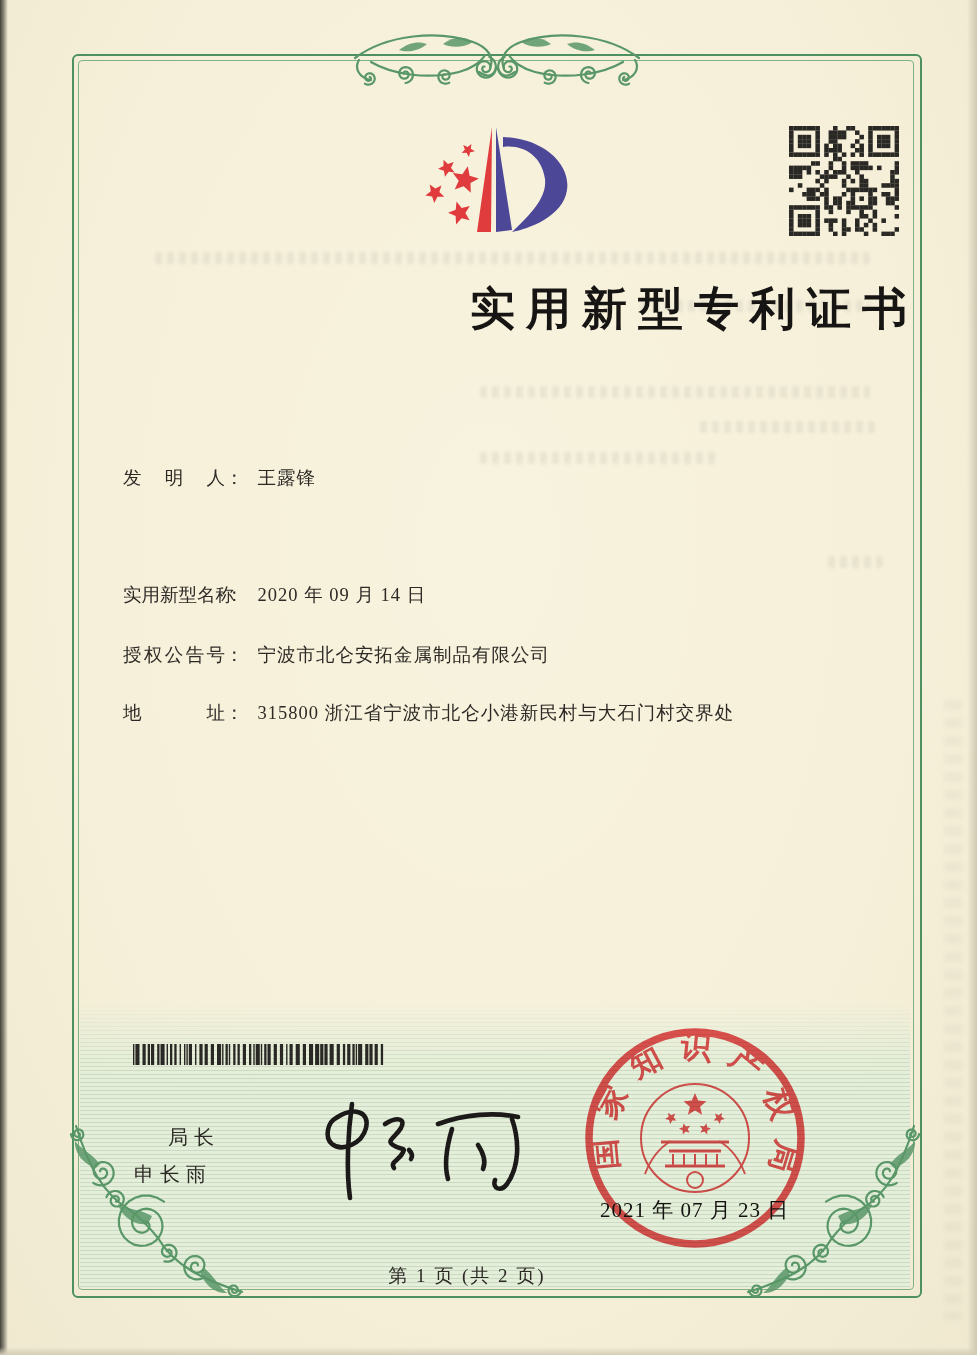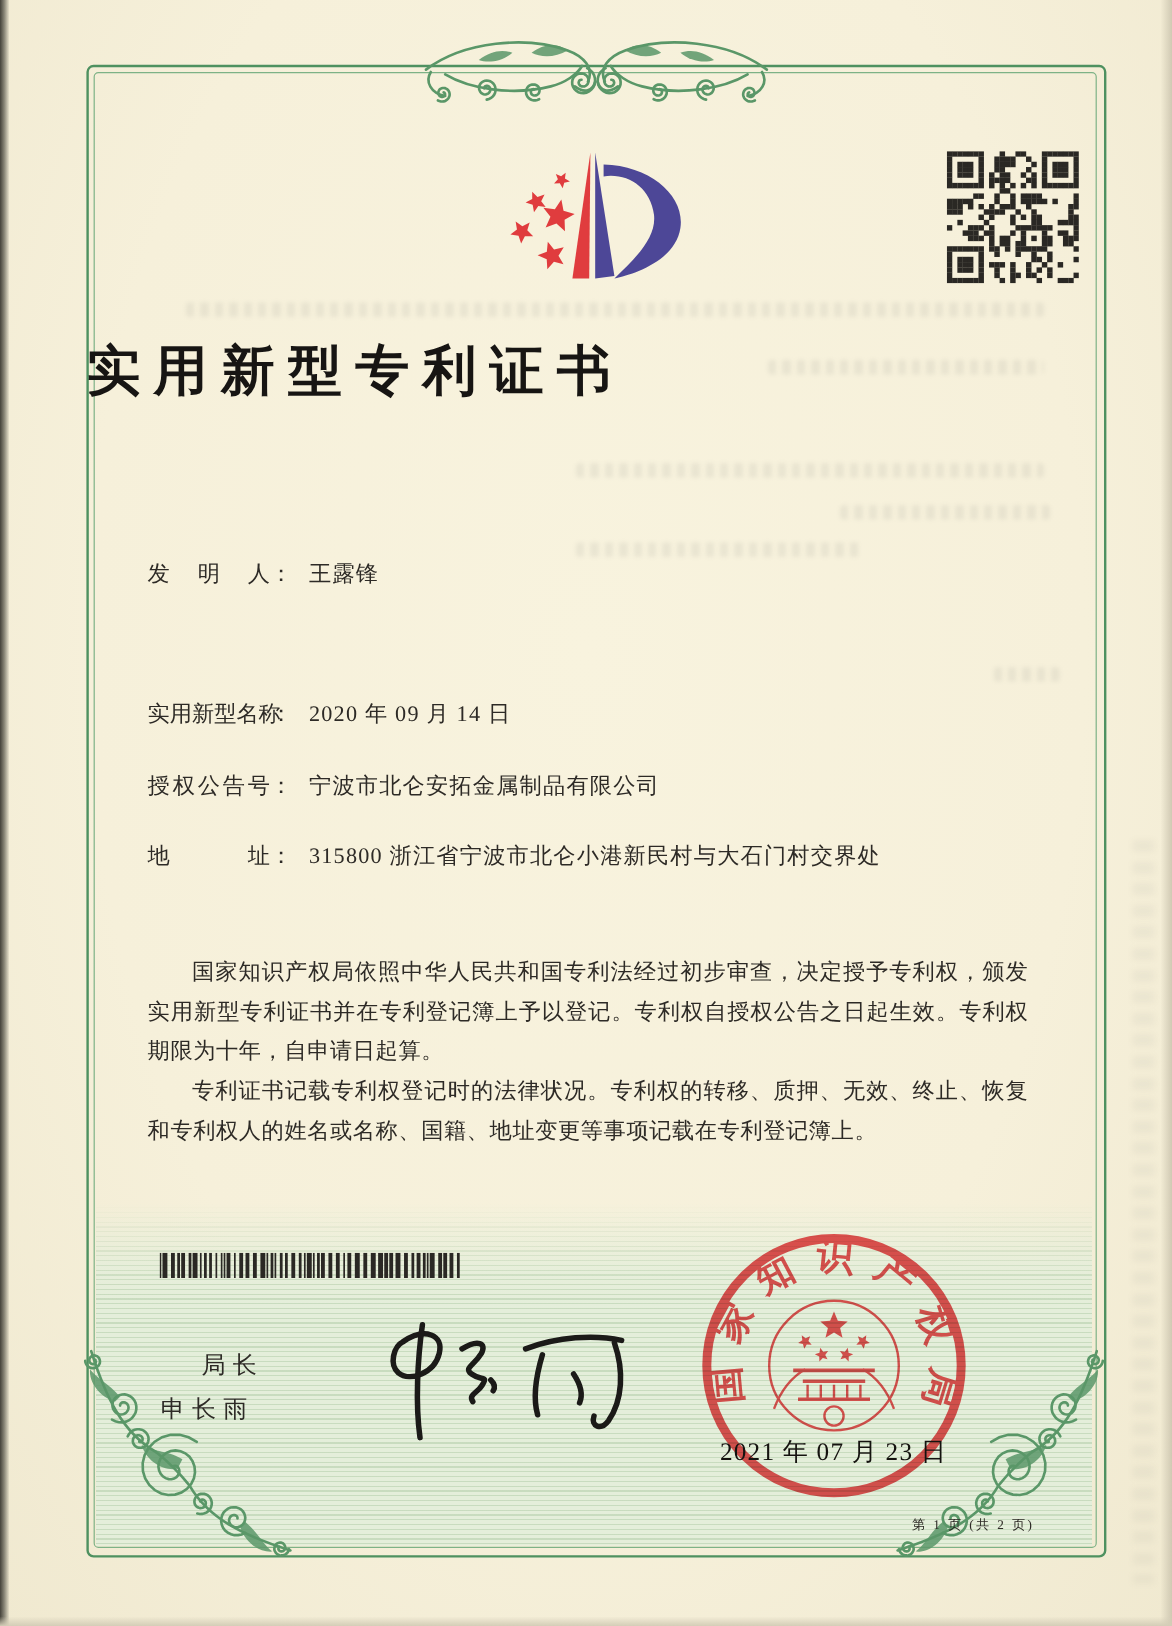--- a/index.html
+++ b/index.html
@@ -28,21 +28,21 @@
   .orn .leaf{fill:var(--ornament_green);stroke:none;opacity:.85;}
   .orn-top{left:347px;top:20px;width:300px;height:74px;}
   .orn-br{left:742px;top:1120px;width:180px;height:180px;}
   .orn-bl{left:68px;top:1120px;width:180px;height:180px;}
 
   .cert-no{position:absolute;left:100px;top:131px;font-size:20px;letter-spacing:4px;color:var(--text_dark);white-space:nowrap;}
 
   .logo{position:absolute;left:415px;top:100px;width:170px;height:145px;}
   .qr{position:absolute;left:789px;top:126px;width:110px;height:110px;}
 
-  .title{position:absolute;left:72px;top:279px;width:846px;text-align:left;margin:0;
+  .title{position:absolute;left:72px;top:279px;width:846px;text-align:right;margin:0;
     font-size:45px;font-weight:bold;color:var(--title_black);letter-spacing:11px;}
 
   .field{position:absolute;left:123px;font-size:18.5px;color:var(--text_dark);white-space:nowrap;}
   .flabel{display:inline-block;width:102px;text-align:justify;text-align-last:justify;}
   .fcolon{display:inline-block;margin-right:14px;}
   .fvalue{letter-spacing:1px;}
   .grant-right{position:absolute;left:273px;top:0;white-space:nowrap;}
   .grant-right .flabel{width:88px;}
 
   .body-text{position:absolute;left:123px;top:795px;width:734px;font-size:18.5px;line-height:33px;
@@ -55,21 +55,21 @@
   .signer-name{position:absolute;left:134px;top:1161px;font-size:20px;letter-spacing:6px;color:var(--text_dark);}
   .signature{position:absolute;left:290px;top:1088px;width:240px;height:120px;}
   .signature path{fill:none;stroke:#1b1a18;stroke-width:4.6;stroke-linecap:round;stroke-linejoin:round;}
 
   .seal{position:absolute;left:565px;top:1008px;width:260px;height:260px;mix-blend-mode:multiply;opacity:.93;}
   .seal .ring{fill:none;stroke:var(--seal_red);stroke-width:7.5;}
   .seal .emblem{fill:none;stroke:var(--seal_red);stroke-width:2;}
   .seal text{fill:var(--seal_red);font-weight:bold;}
   .seal-date{position:absolute;left:600px;top:1196px;width:200px;font-size:21px;color:#14120f;letter-spacing:1px;white-space:nowrap;}
 
-  .page-no{position:absolute;left:72px;top:1263px;width:790px;text-align:right;font-size:11px;color:var(--text_dark);letter-spacing:2px;}
+  .page-no{position:absolute;left:72px;top:1263px;width:790px;text-align:center;font-size:19px;color:var(--text_dark);letter-spacing:2px;}
   .back-note{position:absolute;left:72px;top:1318px;width:846px;text-align:center;font-size:21px;color:#3a352e;letter-spacing:4px;font-style:italic;}
 
   .ghost{position:absolute;background:repeating-linear-gradient(90deg,var(--ghost_gray) 0 7px,transparent 7px 12px);
     opacity:.13;filter:blur(1.6px);height:12px;border-radius:3px;}
   .ghost-v{position:absolute;background:repeating-linear-gradient(180deg,var(--ghost_gray) 0 10px,transparent 10px 18px);
     opacity:.08;filter:blur(2.5px);width:18px;}
 
   .logo .red{fill:var(--logo_red);}
   .logo .blue{fill:var(--logo_blue);}
 </style>
@@ -439,24 +439,20 @@
     <span class="flabel">实用新型名称</span><span class="fcolon">：</span><span class="fvalue">2020 年 09 月 14 日</span>
   </div>
   <div class="field" style="top:642px">
     <span class="flabel">授权公告号</span><span class="fcolon">：</span><span class="fvalue">宁波市北仑安拓金属制品有限公司</span>
   </div>
   <div class="field" style="top:700px">
     <span class="flabel">地址</span><span class="fcolon">：</span><span class="fvalue">315800 浙江省宁波市北仑小港新民村与大石门村交界处</span>
   </div>
 
 
-  <div class="body-text">
-    <p>国家知识产权局依照中华人民共和国专利法经过初步审查，决定授予专利权，颁发实用新型专利证书并在专利登记簿上予以登记。专利权自授权公告之日起生效。专利权期限为十年，自申请日起算。</p>
-    <p>专利证书记载专利权登记时的法律状况。专利权的转移、质押、无效、终止、恢复和专利权人的姓名或名称、国籍、地址变更等事项记载在专利登记簿上。</p>
-  </div>
 
   <svg class="barcode" viewBox="0 0 252 21" id="barcode-svg">
       <rect x="0" y="0" width="1.4" height="21" fill="#2a2824"></rect>
       <rect x="2.4" y="0" width="4.1" height="21" fill="#2a2824"></rect>
       <rect x="9.5" y="0" width="3.2" height="21" fill="#2a2824"></rect>
       <rect x="14.7" y="0" width="2.3" height="21" fill="#2a2824"></rect>
       <rect x="18" y="0" width="3.2" height="21" fill="#2a2824"></rect>
       <rect x="24.2" y="0" width="2.3" height="21" fill="#2a2824"></rect>
       <rect x="27.5" y="0" width="4.1" height="21" fill="#2a2824"></rect>
       <rect x="33.6" y="0" width="1.4" height="21" fill="#2a2824"></rect>

